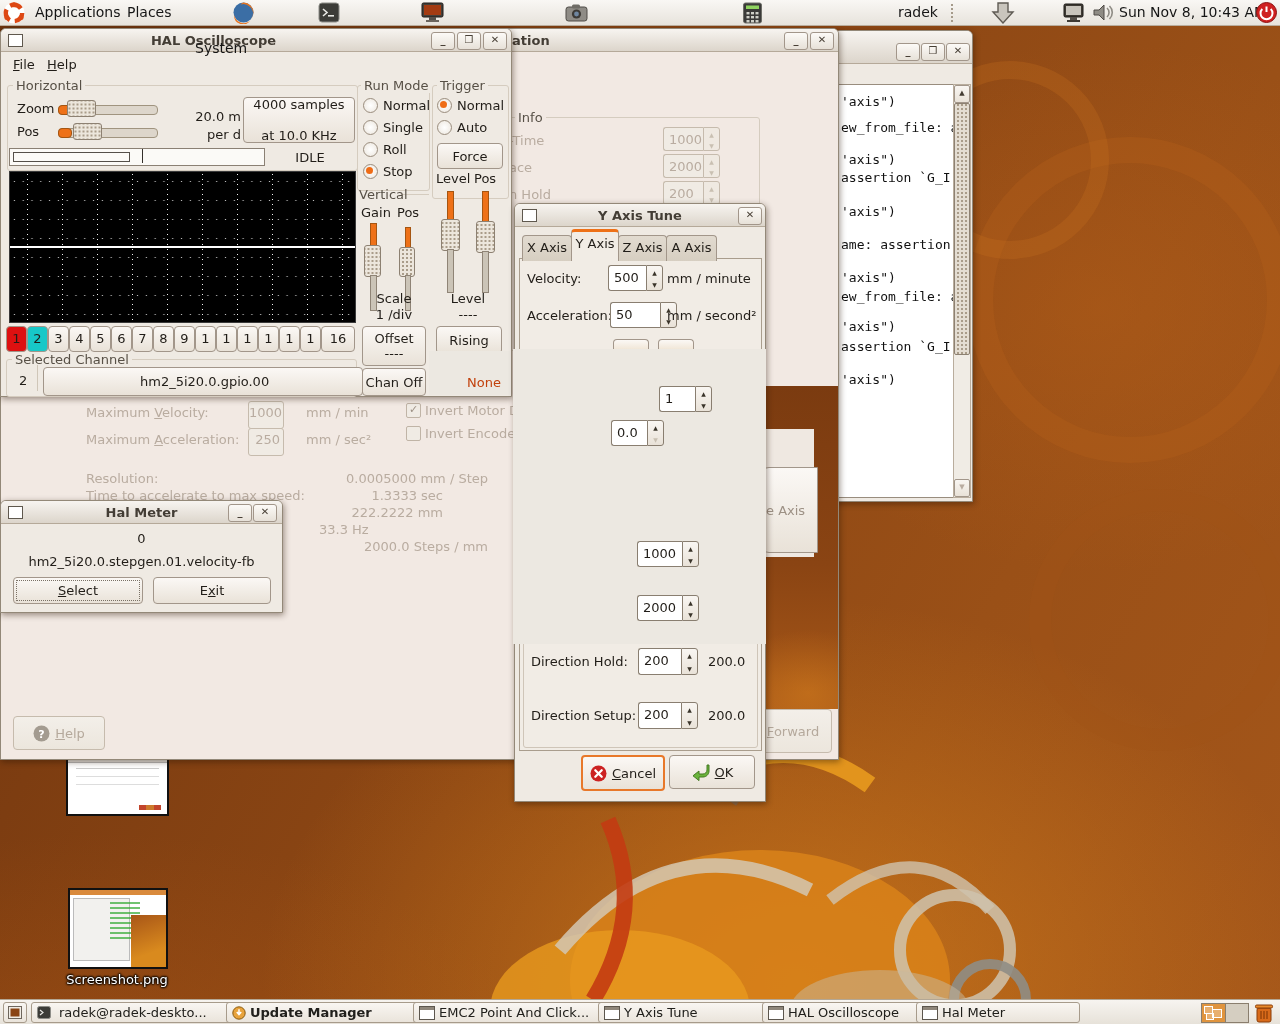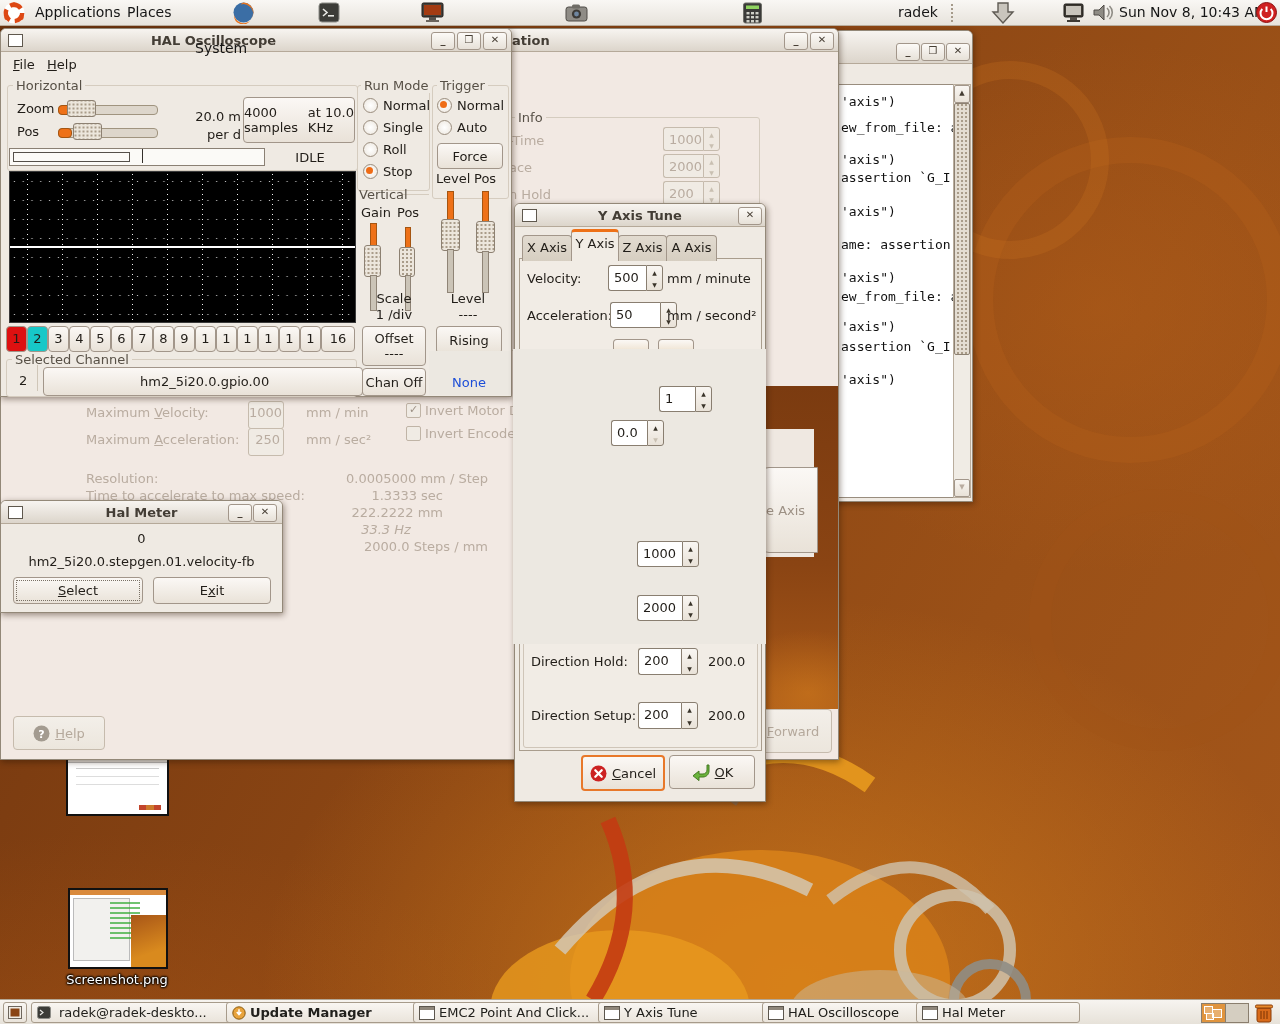--- a/index.html
+++ b/index.html
@@ -224,21 +224,21 @@
     <div class="check" style="left:405px;top:374px;">✓</div>
     <div class="lbl dim" style="left:424px;top:374px;">Invert Motor D</div>
     <div class="check" style="left:405px;top:397px;"></div>
     <div class="lbl dim" style="left:424px;top:397px;">Invert Encoder</div>
 
     <div class="lbl dim" style="left:85px;top:442px;">Resolution:</div>
     <div class="lbl dim" style="left:300px;top:442px;width:187px;text-align:right;">0.0005000 mm / Step</div>
     <div class="lbl dim" style="left:85px;top:459px;">Time to accelerate to max speed:</div>
     <div class="lbl dim" style="left:330px;top:459px;width:112px;text-align:right;">1.3333 sec</div>
     <div class="lbl dim" style="left:330px;top:476px;width:112px;text-align:right;">222.2222 mm</div>
-    <div class="lbl dim" style="left:330px;top:493px;width:110px;text-align:center;font-style:italic;">33.3 Hz</div>
+    <div class="lbl dim" style="left:318px;top:493px;width:110px;text-align:left;">33.3 Hz</div>
     <div class="lbl dim" style="left:300px;top:510px;width:187px;text-align:right;">2000.0 Steps / mm</div>
 
     <div class="abs" style="left:762px;top:357px;width:75px;height:323px;
          background:radial-gradient(ellipse 120px 90px at 60% 95%, rgba(216,128,28,.5), transparent 70%),
          linear-gradient(180deg,#7b3b10,#8a4413 55%,#9c5016 82%,#aa5b1a 100%);"></div>
 
     <div class="abs" style="left:757px;top:400px;width:56px;height:128px;background:#efe8e1;"></div>
     <div class="btn" style="left:760px;top:438px;width:51px;height:84px;justify-content:flex-start;padding-left:4px;color:#9d9185;border-radius:8px 0 0 8px;">
         <span>e Axis</span>
       </div>
@@ -272,21 +272,21 @@
     <div class="lbl" style="left:16px;top:72px;">Zoom</div>
     <div class="htrack" style="left:57px;top:76px;width:98px;"></div>
     <div class="hfill" style="left:57px;top:76px;width:14px;"></div>
     <div class="handle" style="left:66px;top:71px;width:27px;height:15px;"></div>
     <div class="lbl" style="left:16px;top:95px;">Pos</div>
     <div class="htrack" style="left:57px;top:99px;width:98px;"></div>
     <div class="hfill" style="left:57px;top:99px;width:12px;"></div>
     <div class="handle" style="left:72px;top:94px;width:27px;height:15px;"></div>
     <div class="lbl" style="left:180px;top:80px;width:60px;text-align:right;">20.0 m</div>
     <div class="lbl" style="left:180px;top:98px;width:60px;text-align:right;">per d</div>
-    <div class="btn" style="left:242px;top:68px;width:110px;height:44px;flex-direction:row;gap:8px;">
+    <div class="btn" style="left:242px;top:68px;width:110px;height:44px;flex-direction:column;gap:16px;">
       <span>4000 samples</span>
       <span>at 10.0 KHz</span>
     </div>
     <div class="abs" style="left:8px;top:119px;width:254px;height:16px;border:1px solid #8a8074;background:#fbfaf7;">
       <div class="abs" style="left:3px;top:3px;width:115px;height:8px;border:1px solid #55504a;"></div>
       <div class="abs" style="left:132px;top:0;width:1px;height:14px;background:#332f2a;"></div>
     </div>
     <div class="lbl" style="left:265px;top:121px;width:88px;text-align:center;">IDLE</div>
 
     <div class="group" style="left:356px;top:56px;width:71px;height:104px;"></div>
@@ -379,21 +379,21 @@
 
     <div class="group" style="left:5px;top:330px;width:349px;height:36px;"></div>
     <div class="glabel" style="left:11px;top:323px;">Selected Channel</div>
     <div class="lbl" style="left:18px;top:344px;">2</div>
     <div class="abs" style="left:36px;top:336px;width:1px;height:26px;background:#cfc6b8;"></div>
     <div class="btn" style="left:42px;top:338px;width:222px;height:27px;justify-content:flex-start;padding-left:96px;overflow:hidden;white-space:nowrap;">
         <span>hm2_5i20.0.gpio.00</span>
       </div>
 
     <div class="undrawn" style="left:428px;top:322px;width:81px;height:44px;">
-      <div style="position:absolute;left:8px;top:24px;width:64px;text-align:center;color:#1d4ed8;">None</div>
+      <div style="position:absolute;left:8px;top:24px;width:64px;text-align:right;color:#c2410c;">None</div>
     </div>
   </div>
 
   <div class="win" style="left:0;top:500px;width:281px;height:111px;z-index:5;">
     <div class="tbar">
       <div class="ticon"></div>
       <div class="title">Hal Meter</div>
       <div class="tbtn" style="left:227px;">_</div>
       <div class="tbtn" style="left:252px;">✕</div>
     </div>

